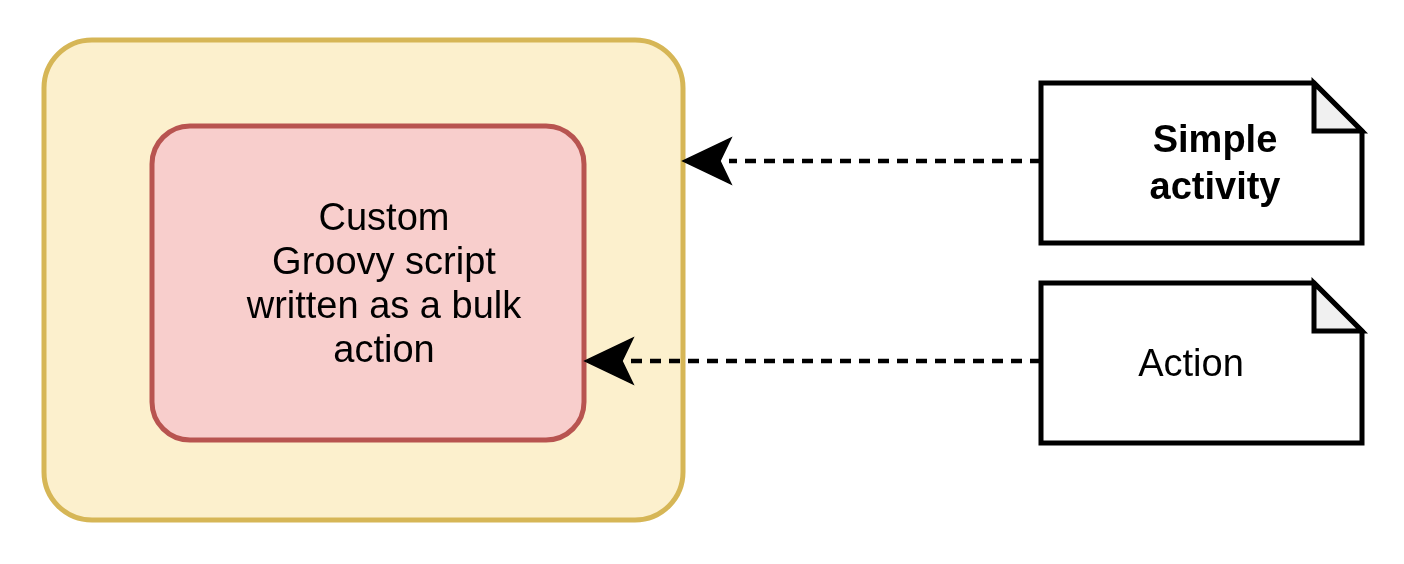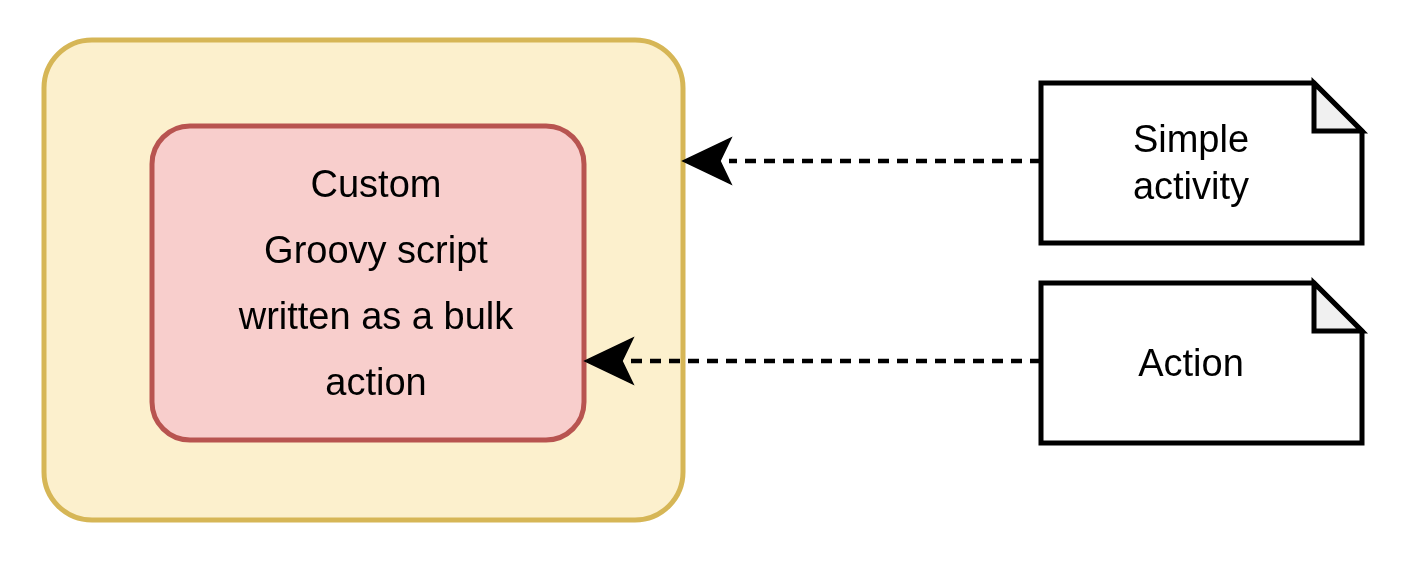--- a/index.html
+++ b/index.html
@@ -33,34 +33,35 @@
     display: flex;
     align-items: center;
     justify-content: center;
     text-align: center;
     color: #000000;
     font-family: "Liberation Sans", sans-serif;
     white-space: pre-line;
     pointer-events: none;
   }
   #script-box-label {
-    left: 160px;
+    left: 168px;
     top: 126px;
     width: 432px;
     height: 314px;
     font-size: 38px;
-    line-height: 66px;
+    line-height: 44px;
   }
   #note-simple-activity-label {
-    left: 1041px;
+    left: 1065px;
     top: 83px;
     width: 300px;
     height: 160px;
     font-size: 38px;
     line-height: 47px;
+    font-weight: bold;
   }
   #note-action-label {
     left: 1041px;
     top: 283px;
     width: 300px;
     height: 160px;
     font-size: 38px;
     line-height: 47px;
   }
 </style>

